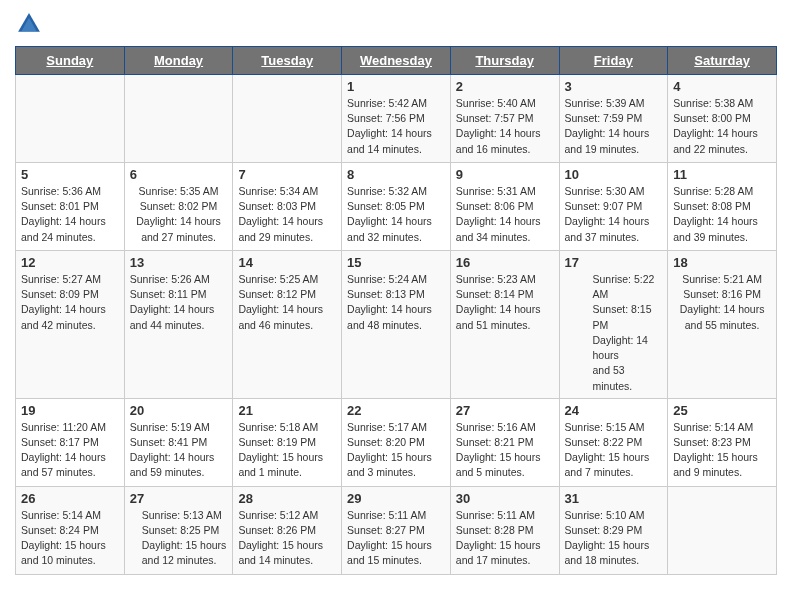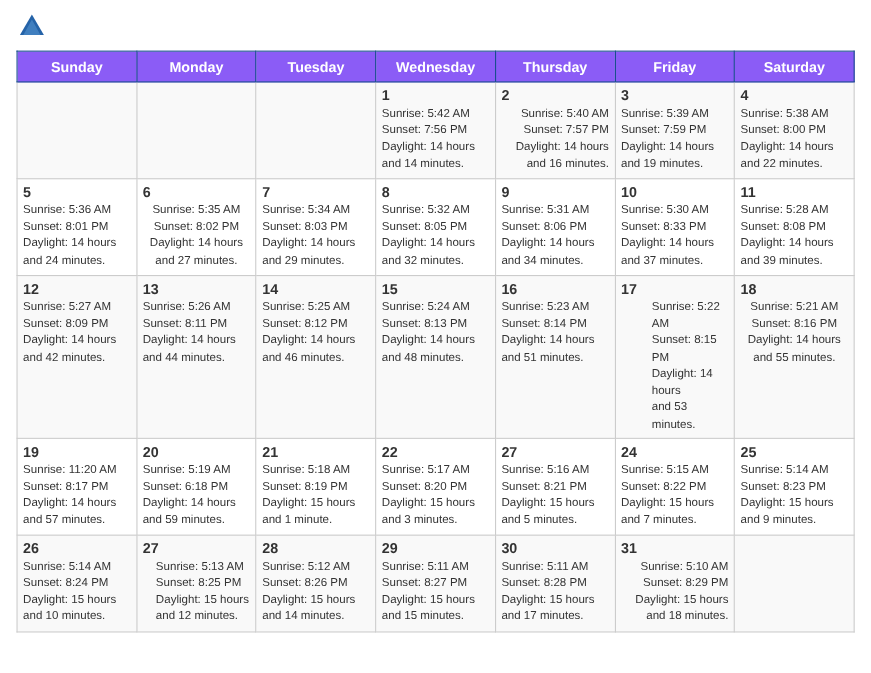--- a/index.html
+++ b/index.html
@@ -51,27 +51,28 @@
     .location {
       font-size: 14px;
       color: #555;
     }
     table {
       width: 100%;
       border-collapse: collapse;
       table-layout: fixed;
     }
     thead tr th {
-      background: #8b5cf6;
+      background: #737373;
       color: #fff;
       font-size: 13px;
       font-weight: bold;
       padding: 6px 4px;
       border: 1px solid #1a4d8f;
       text-align: center;
+      text-decoration: underline;
     }
     tbody tr td {
       border: 1px solid #ccc;
       vertical-align: top;
       padding: 4px 5px;
       font-size: 10.5px;
       color: #333;
       height: 88px;
     }
     tbody tr:nth-child(odd) td {
@@ -130,21 +131,21 @@
         <td></td>
         <td>
           <span class="day-num">1</span>
           <div class="cell-info" style="white-space: pre-line;">Sunrise: 5:42 AM
 Sunset: 7:56 PM
 Daylight: 14 hours
 and 14 minutes.</div>
         </td>
         <td>
           <span class="day-num">2</span>
-          <div class="cell-info" style="white-space: pre-line; text-align: right;">Sunrise: 5:40 AM
+          <div class="cell-info" style="white-space: pre-line;">Sunrise: 5:40 AM
 Sunset: 7:57 PM
 Daylight: 14 hours
 and 16 minutes.</div>
         </td>
         <td>
           <span class="day-num">3</span>
           <div class="cell-info" style="white-space: pre-line;">Sunrise: 5:39 AM
 Sunset: 7:59 PM
 Daylight: 14 hours
 and 19 minutes.</div>
@@ -189,21 +190,21 @@
         <td>
           <span class="day-num">9</span>
           <div class="cell-info" style="white-space: pre-line;">Sunrise: 5:31 AM
 Sunset: 8:06 PM
 Daylight: 14 hours
 and 34 minutes.</div>
         </td>
         <td>
           <span class="day-num">10</span>
           <div class="cell-info" style="white-space: pre-line;">Sunrise: 5:30 AM
-Sunset: 8:33 PM
+Sunset: 9:07 PM
 Daylight: 14 hours
 and 37 minutes.</div>
         </td>
         <td>
           <span class="day-num">11</span>
           <div class="cell-info" style="white-space: pre-line;">Sunrise: 5:28 AM
 Sunset: 8:08 PM
 Daylight: 14 hours
 and 39 minutes.</div>
         </td>
@@ -263,21 +264,21 @@
         <td>
           <span class="day-num">19</span>
           <div class="cell-info" style="white-space: pre-line;">Sunrise: 11:20 AM
 Sunset: 8:17 PM
 Daylight: 14 hours
 and 57 minutes.</div>
         </td>
         <td>
           <span class="day-num">20</span>
           <div class="cell-info" style="white-space: pre-line;">Sunrise: 5:19 AM
-Sunset: 6:18 PM
+Sunset: 8:41 PM
 Daylight: 14 hours
 and 59 minutes.</div>
         </td>
         <td>
           <span class="day-num">21</span>
           <div class="cell-info" style="white-space: pre-line;">Sunrise: 5:18 AM
 Sunset: 8:19 PM
 Daylight: 15 hours
 and 1 minute.</div>
         </td>
@@ -341,21 +342,21 @@
         </td>
         <td>
           <span class="day-num">30</span>
           <div class="cell-info" style="white-space: pre-line;">Sunrise: 5:11 AM
 Sunset: 8:28 PM
 Daylight: 15 hours
 and 17 minutes.</div>
         </td>
         <td>
           <span class="day-num">31</span>
-          <div class="cell-info" style="white-space: pre-line; text-align: right;">Sunrise: 5:10 AM
+          <div class="cell-info" style="white-space: pre-line;">Sunrise: 5:10 AM
 Sunset: 8:29 PM
 Daylight: 15 hours
 and 18 minutes.</div>
         </td>
         <td></td>
       </tr>
     </tbody>
 </table>
 
 </body></html>

